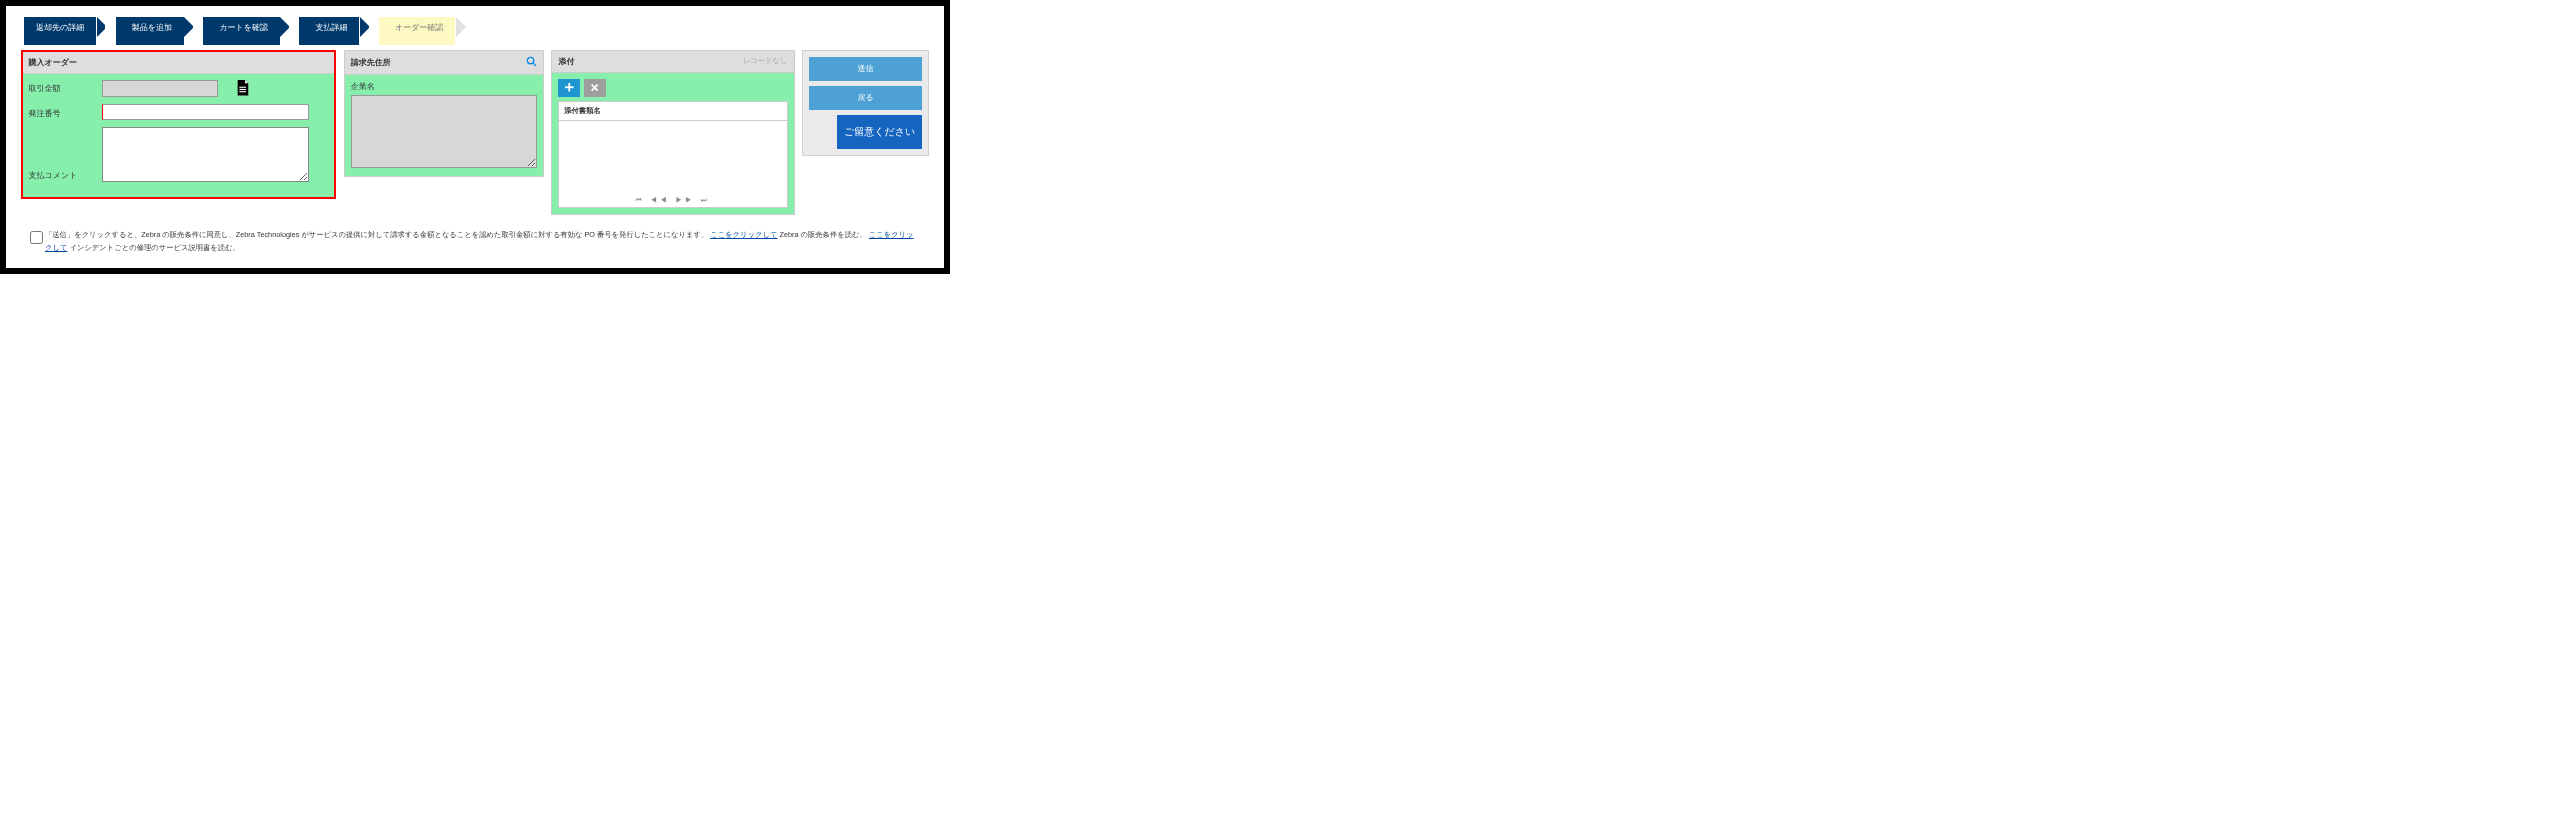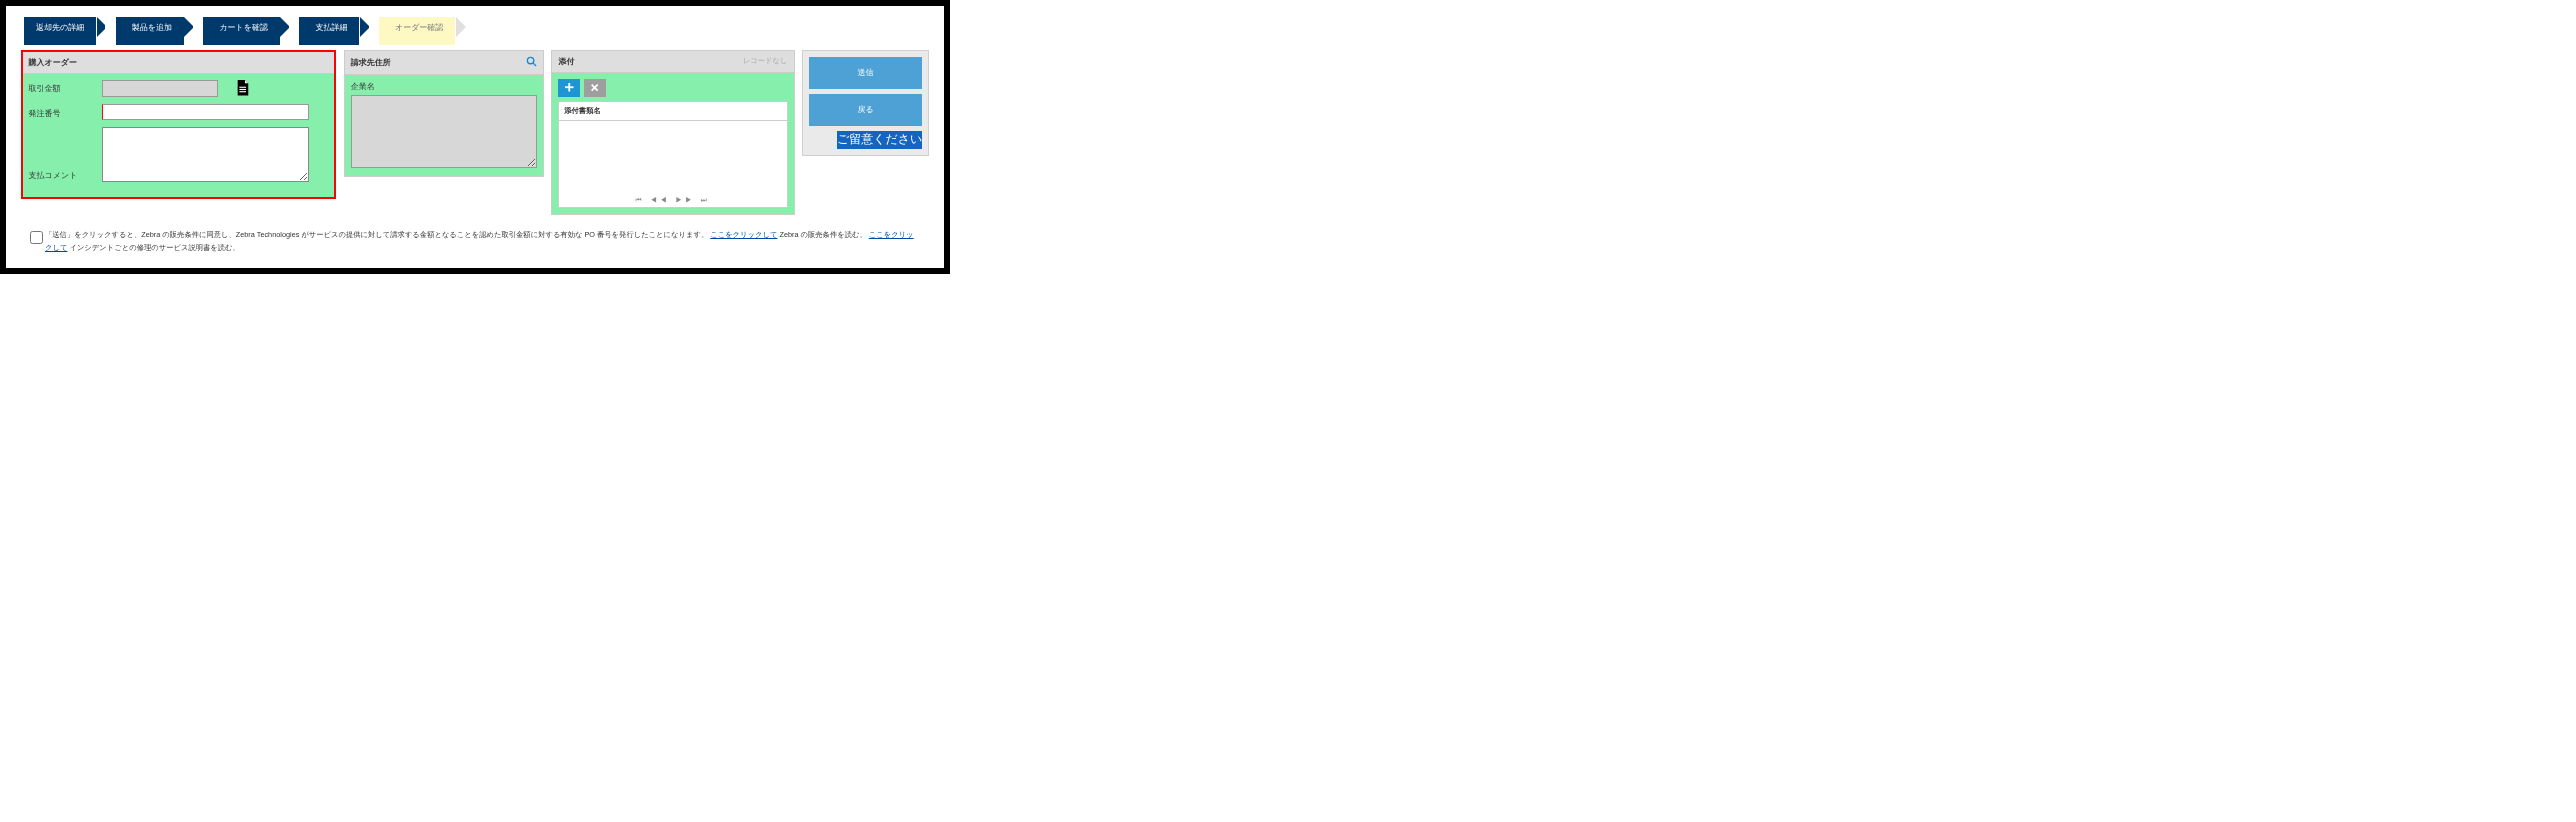--- a/index.html
+++ b/index.html
@@ -56,22 +56,22 @@
   .rec-none { color: #aaa; font-weight: normal; font-size: 7.3px; }
   .btn-icon { width: 22px; height: 18px; color: #fff; border: none; margin-right: 1.2px; font-size: 11px; line-height: 18px; text-align: center; }
   .btn-add { background: #1f96d2; }
   .btn-del { background: #9e9e9e; }
   .attach-box { background: #fff; border: 0.6px solid #ccc; margin-top: 4.9px; height: 107px; position: relative; }
   .attach-box .hdr { border-bottom: 0.6px solid #ccc; padding: 3.7px 4.9px; font-weight: bold; font-size: 7.3px; }
   .pager { position: absolute; bottom: 3.7px; left: 0; right: 0; text-align: center; color: #888; font-size: 6.7px; letter-spacing: 3.7px; }
   .pager span { cursor: pointer; }
 
   .side-actions { width: 128px; background: #eaeaea; border: 1.2px solid #cfcfcf; padding: 6px; display: flex; flex-direction: column; gap: 4.9px; }
-  .btn-primary { background: #4da1d4; color: #fff; border: none; height: 32px; font-size: 8px; cursor: pointer; }
-  .btn-strong { background: #1565c0; color: #fff; border: none; height: 18px; font-size: 12px; cursor: pointer; margin-left: 28px; }
+  .btn-primary { background: #4da1d4; color: #fff; border: none; height: 24px; font-size: 8px; cursor: pointer; }
+  .btn-strong { background: #1565c0; color: #fff; border: none; height: 34px; font-size: 10px; cursor: pointer; margin-left: 28px; }
 
   .footer-text { display: flex; align-items: flex-start; gap: 2px; padding: 8.5px 24px 14.6px 24px; font-size: 7.3px; color: #333; line-height: 1.8; }
   .footer-text a { color: #0048a0; text-decoration: underline; }
 </style>
 </head>
 <body>
 
 <div class="outer">
 
 

